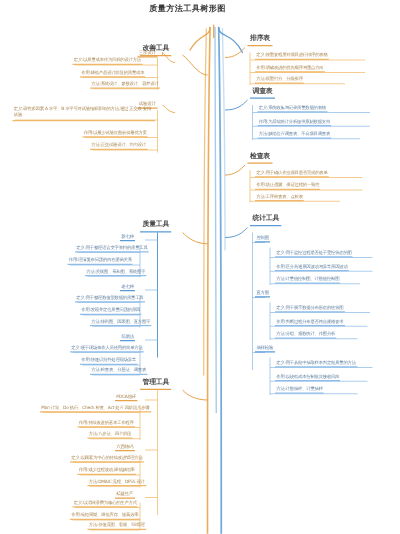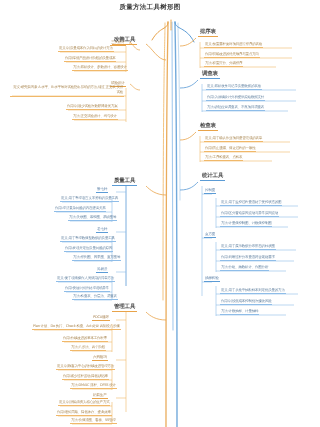--- a/index.html
+++ b/index.html
@@ -3,21 +3,21 @@
 <meta charset="utf-8">
 <style>
   html,body{margin:0;padding:0;}
   body{
     width:300px;height:427px;
     background:#ffffff;
     font-family:"DejaVu Sans","Liberation Sans",sans-serif;
     overflow:hidden;
     position:relative;
   }
-  #canvas{position:absolute;left:0;top:0;width:300px;height:427px;text-align:right;}
+  #canvas{position:absolute;left:0;top:0;width:300px;height:427px;}
   svg.links{position:absolute;left:0;top:0;width:300px;height:427px;pointer-events:none;}
 
   .node{
     position:absolute;
     white-space:nowrap;
     line-height:1.05;
     color:#8a6a42;
     letter-spacing:-0.2px;
   }
 

